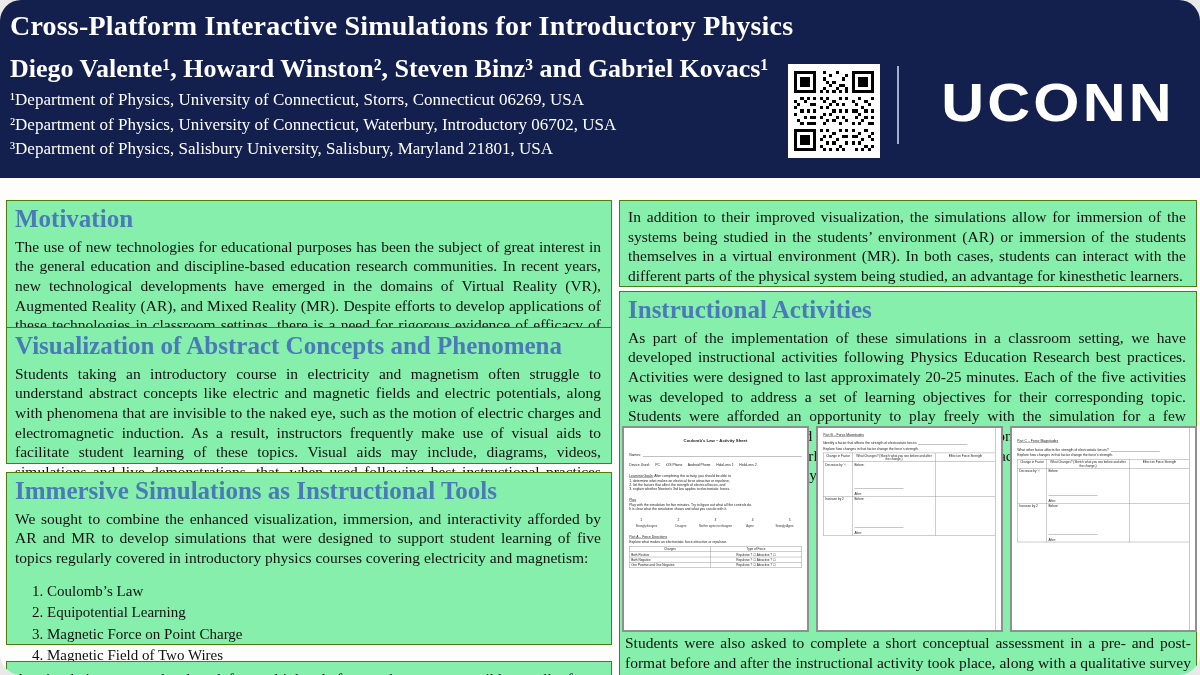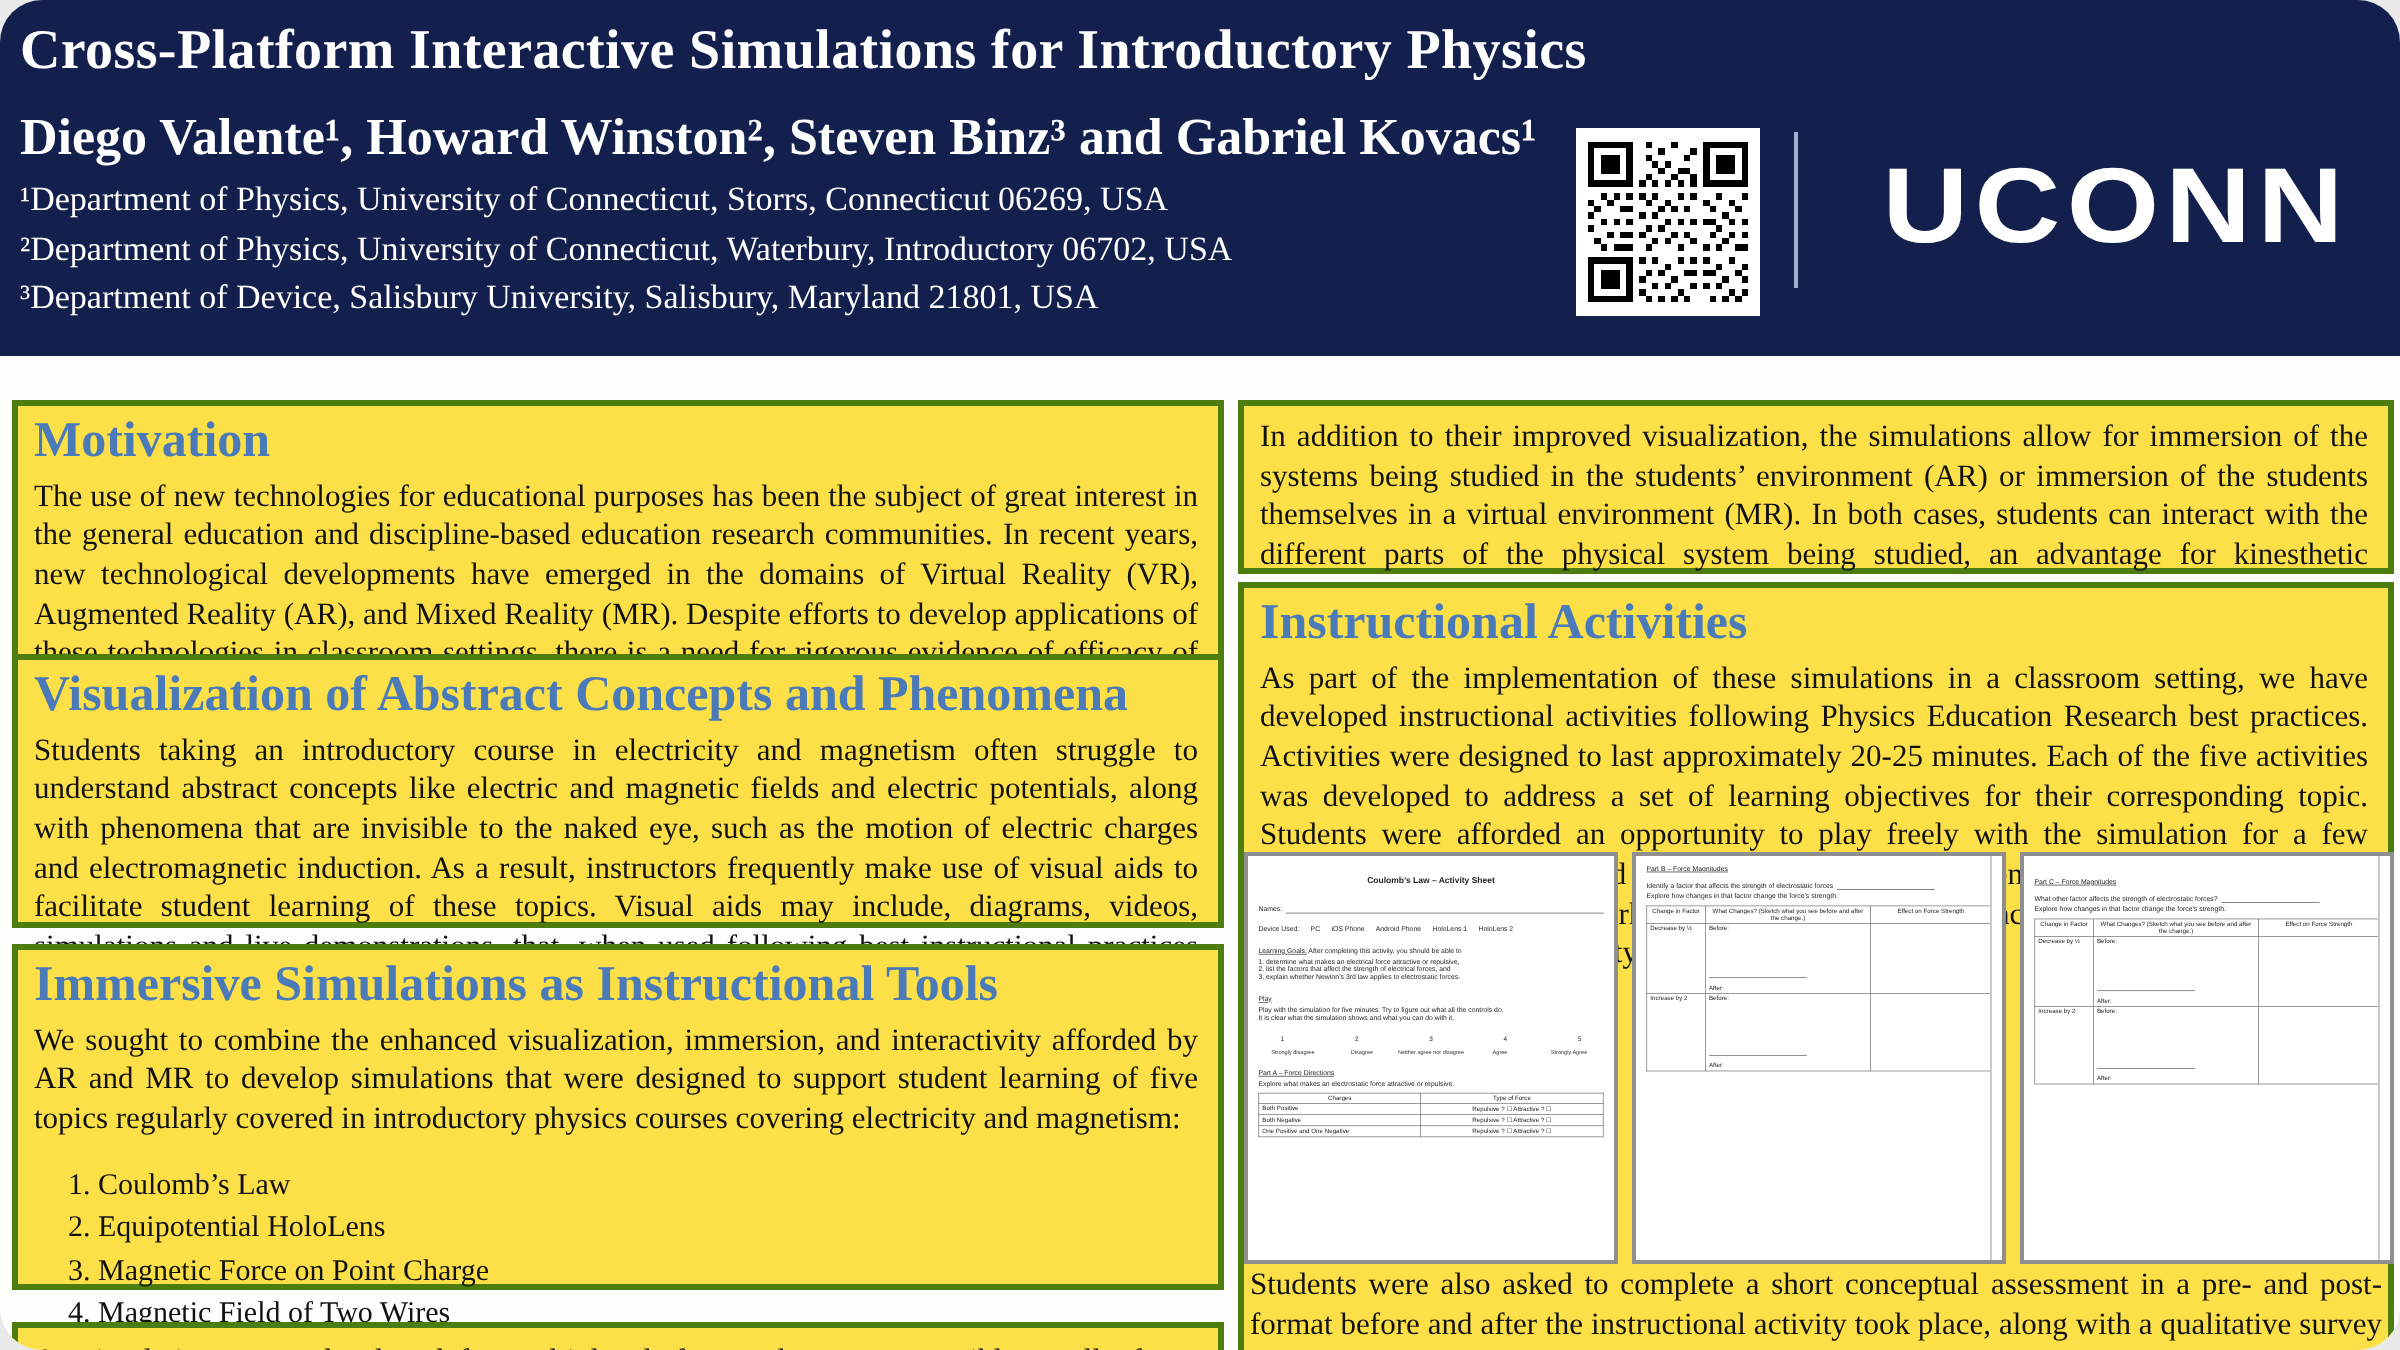--- a/index.html
+++ b/index.html
@@ -10,21 +10,21 @@
   .title{position:absolute;left:10px;top:10px;font-size:28px;font-weight:bold;letter-spacing:.2px;}
   .authors{position:absolute;left:10px;top:54px;font-size:26px;font-weight:bold;}
   .affils{position:absolute;left:10px;top:88px;font-size:17px;line-height:24.5px;}
   .qr-box{position:absolute;left:788px;top:64px;width:92px;height:94px;background:#fff;
           display:flex;align-items:center;justify-content:center;}
   .hdr-divider{position:absolute;left:897px;top:66px;width:2px;height:78px;background:#9fb0cf;}
   .logo{position:absolute;left:928px;top:66px;width:260px;height:72px;display:flex;align-items:center;
         justify-content:center;font-family:"Liberation Sans",sans-serif;font-weight:bold;
         font-size:56px;letter-spacing:3px;transform:scale(1.06,.95);}
   
-  .box{position:absolute;background:#fde047;border:3px solid #4d7c0f;box-sizing:border-box;
+  .box{position:absolute;background:#86efac;border:1px solid #4d7c0f;box-sizing:border-box;
        padding:3px 10px 6px 8px;}
   .h2{color:#4a7ab8;font-size:25px;font-weight:bold;margin:1px 0 4px 0;line-height:1.1;}
   .bt{font-size:15.5px;line-height:19.7px;text-align:justify;}
   #box-motivation{left:6px;top:200px;width:606px;height:139px;}
   #box-visual{left:6px;top:327px;width:606px;height:137px;}
   #box-immersive{left:6px;top:460px;width:606px;height:173px;margin-top:12px;}
   #box-clipped{left:6px;top:661px;width:606px;height:60px;padding-top:7px;}
   #box-right-intro{left:619px;top:200px;width:578px;height:87px;padding-top:6px;}
   #box-activities{left:619px;top:291px;width:578px;height:430px;}
   .topics{margin:13px 0 0 32px;padding:0;}
@@ -63,21 +63,21 @@
 <body>
 
 <div class="poster">
 
   <div class="header">
     <div class="title">Cross-Platform Interactive Simulations for Introductory Physics</div>
     <div class="authors">Diego Valente¹, Howard Winston², Steven Binz³ and Gabriel Kovacs¹</div>
     <div class="affils">
       <div>¹Department of Physics, University of Connecticut, Storrs, Connecticut 06269, USA</div>
       <div>²Department of Physics, University of Connecticut, Waterbury, Introductory 06702, USA</div>
-      <div>³Department of Device, Salisbury University, Salisbury, Maryland 21801, USA</div>
+      <div>³Department of Physics, Salisbury University, Salisbury, Maryland 21801, USA</div>
     </div>
     <div class="qr-box">
       <svg id="qr" viewBox="0 0 25 25" width="80" height="82" shape-rendering="crispEdges">
         <rect x="0" y="0" width="25" height="25" fill="#fff"></rect>
       <rect x="0" y="0" width="7" height="7" fill="#000"></rect>
           <rect x="1" y="1" width="5" height="5" fill="#fff"></rect>
           <rect x="2" y="2" width="3" height="3" fill="#000"></rect>
           <rect x="18" y="0" width="7" height="7" fill="#000"></rect>
           <rect x="19" y="1" width="5" height="5" fill="#fff"></rect>
           <rect x="20" y="2" width="3" height="3" fill="#000"></rect>
@@ -218,21 +218,21 @@
   <div class="box" id="box-visual">
     <div class="h2">Visualization of Abstract Concepts and Phenomena</div>
     <div class="bt">Students taking an introductory course in electricity and magnetism often struggle to understand abstract concepts like electric and magnetic fields and electric potentials,  along with phenomena that are invisible to the naked eye, such as the motion of electric charges and electromagnetic induction. As a result, instructors frequently make use of visual aids to facilitate student learning of these topics. Visual aids may include, diagrams, videos, simulations and live demonstrations, that, when used following best instructional practices can improve student understanding.</div>
   </div>
 
   <div class="box" id="box-immersive">
     <div class="h2">Immersive Simulations as Instructional Tools</div>
     <div class="bt">We sought to combine the enhanced visualization, immersion, and interactivity afforded by AR and MR to develop simulations that were designed to support student learning of five topics regularly covered in introductory physics courses covering electricity and magnetism:</div>
     <ol class="topics">
       <li>Coulomb’s Law</li>
-      <li>Equipotential HoloLens</li>
+      <li>Equipotential Learning</li>
       <li>Magnetic Force on Point Charge</li>
       <li>Magnetic Field of Two Wires</li>
 
     </ol>
   </div>
 
   <div class="box" id="box-clipped">
     <div class="bt">As simulations were developed for multiple platforms, they are accessible to all of our students, regardless of which devices they own.</div>
   </div>
 

